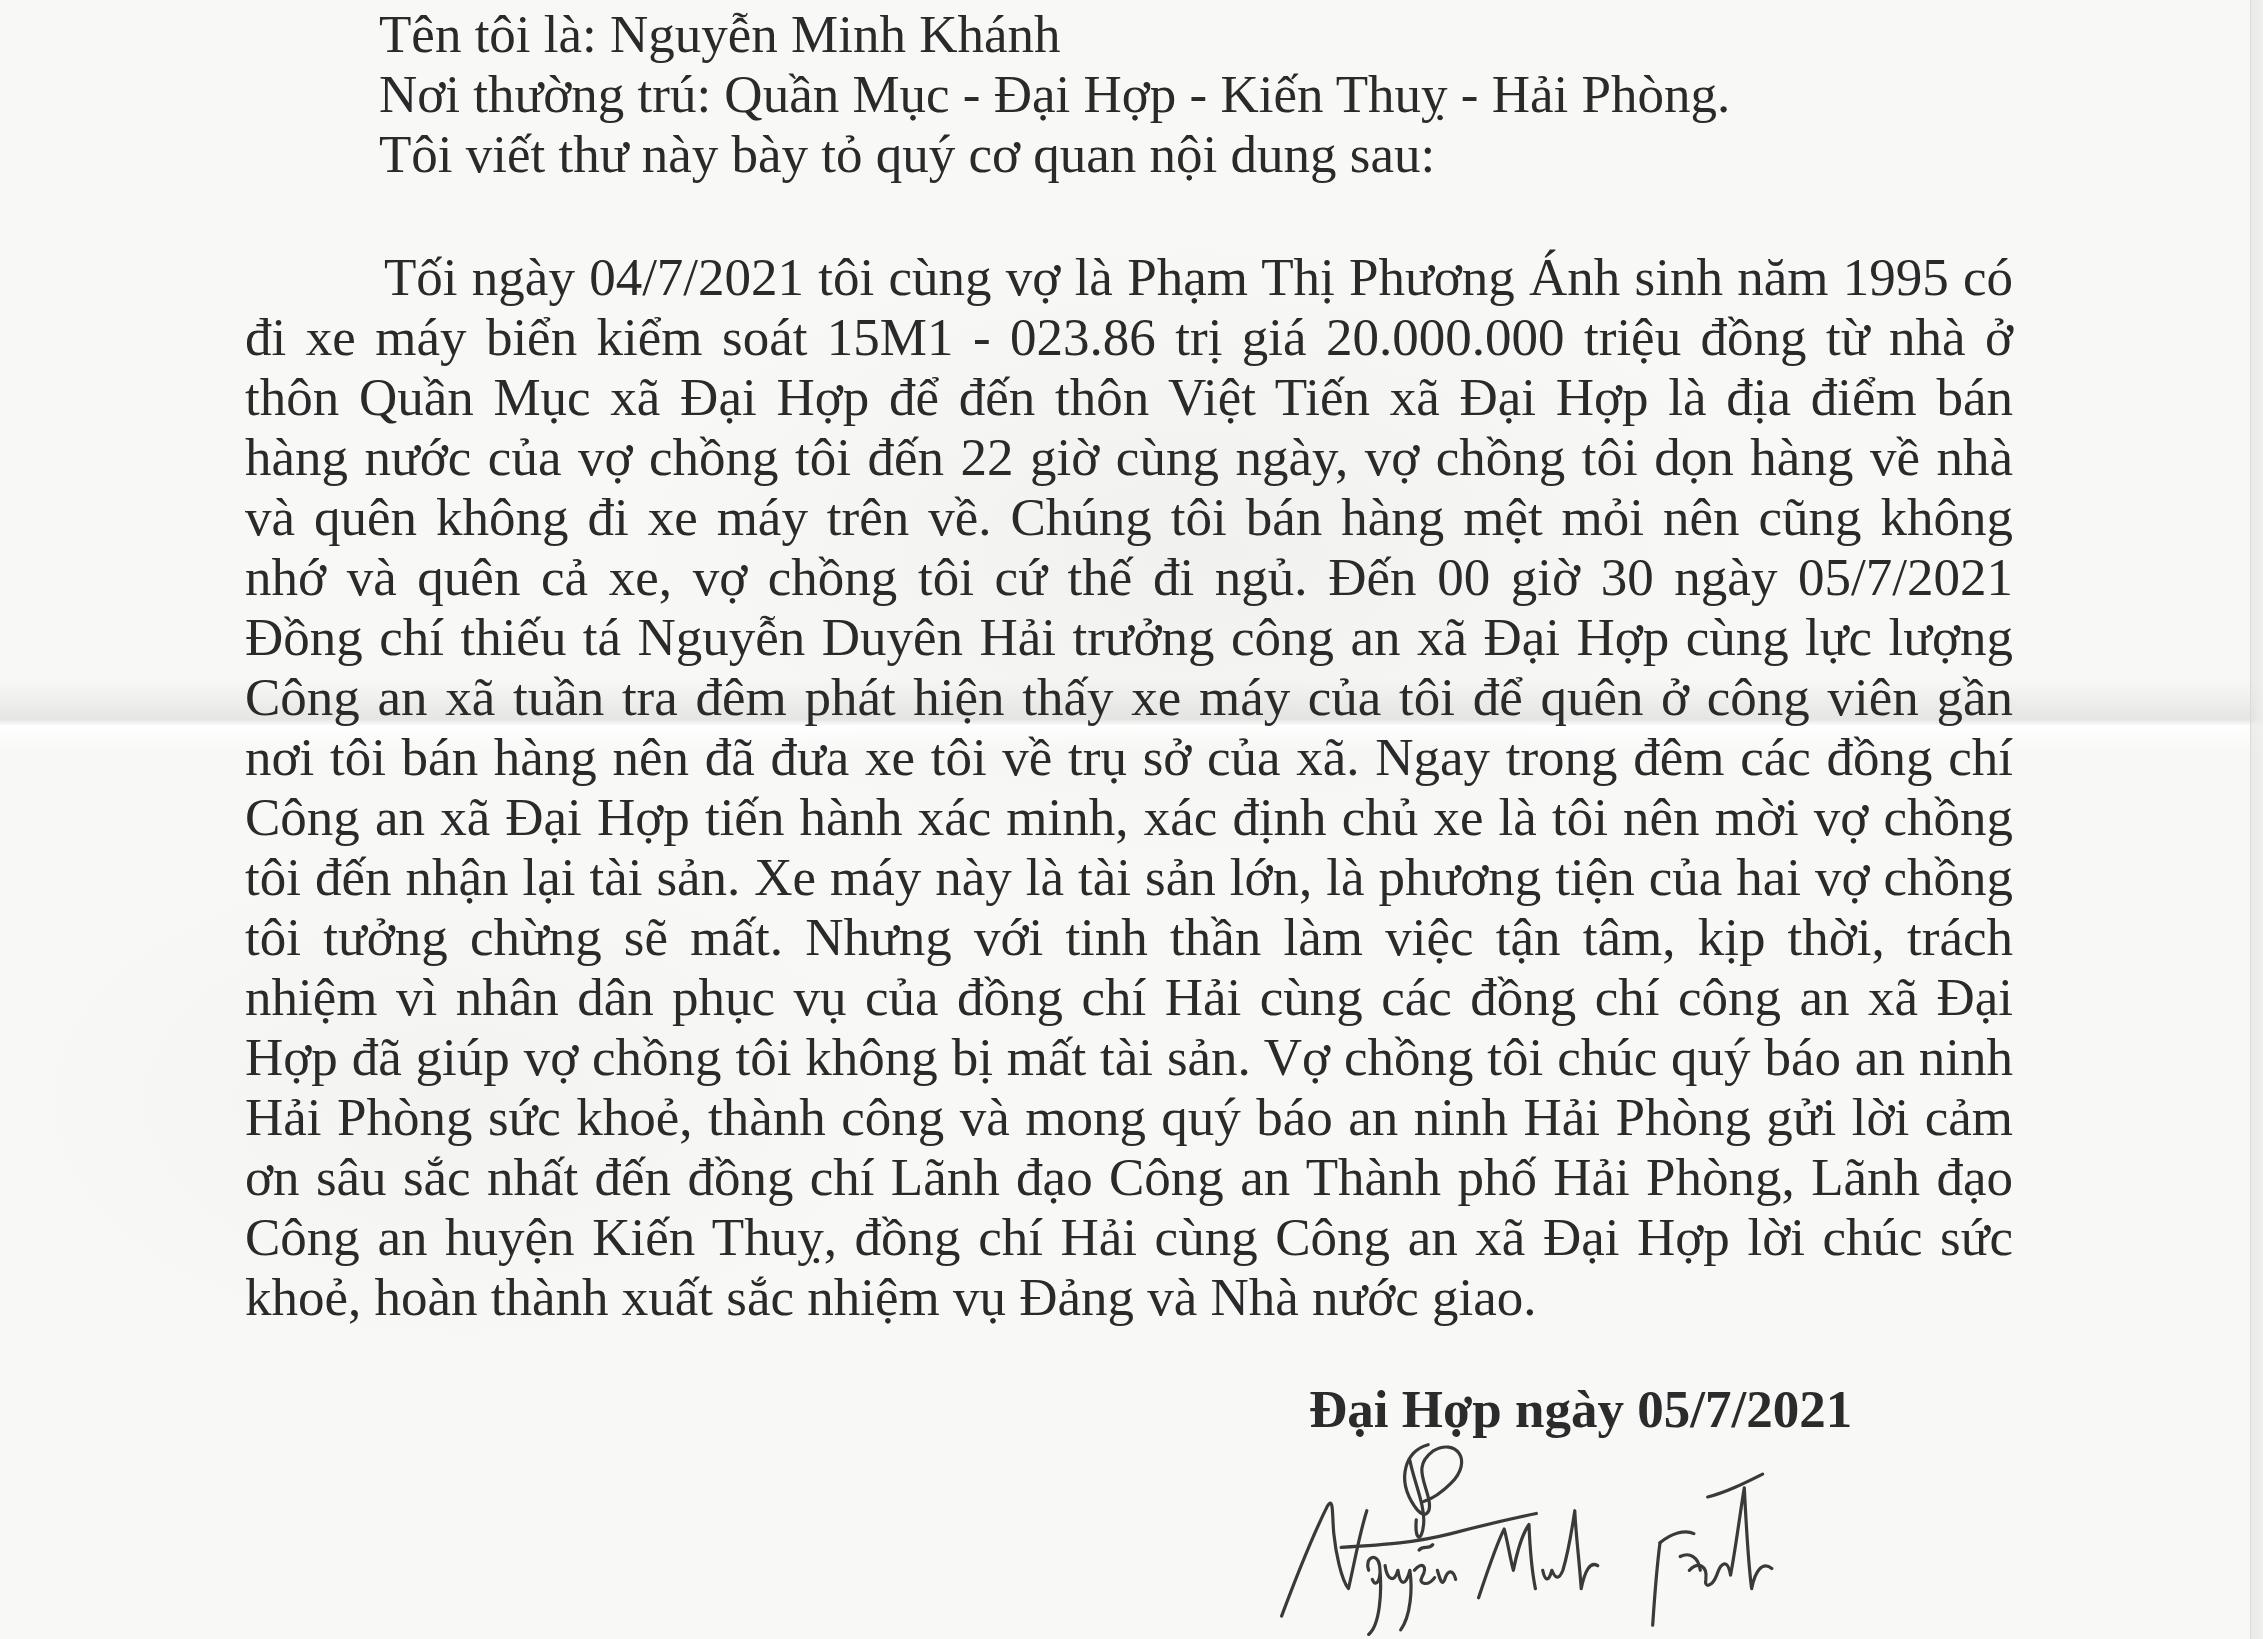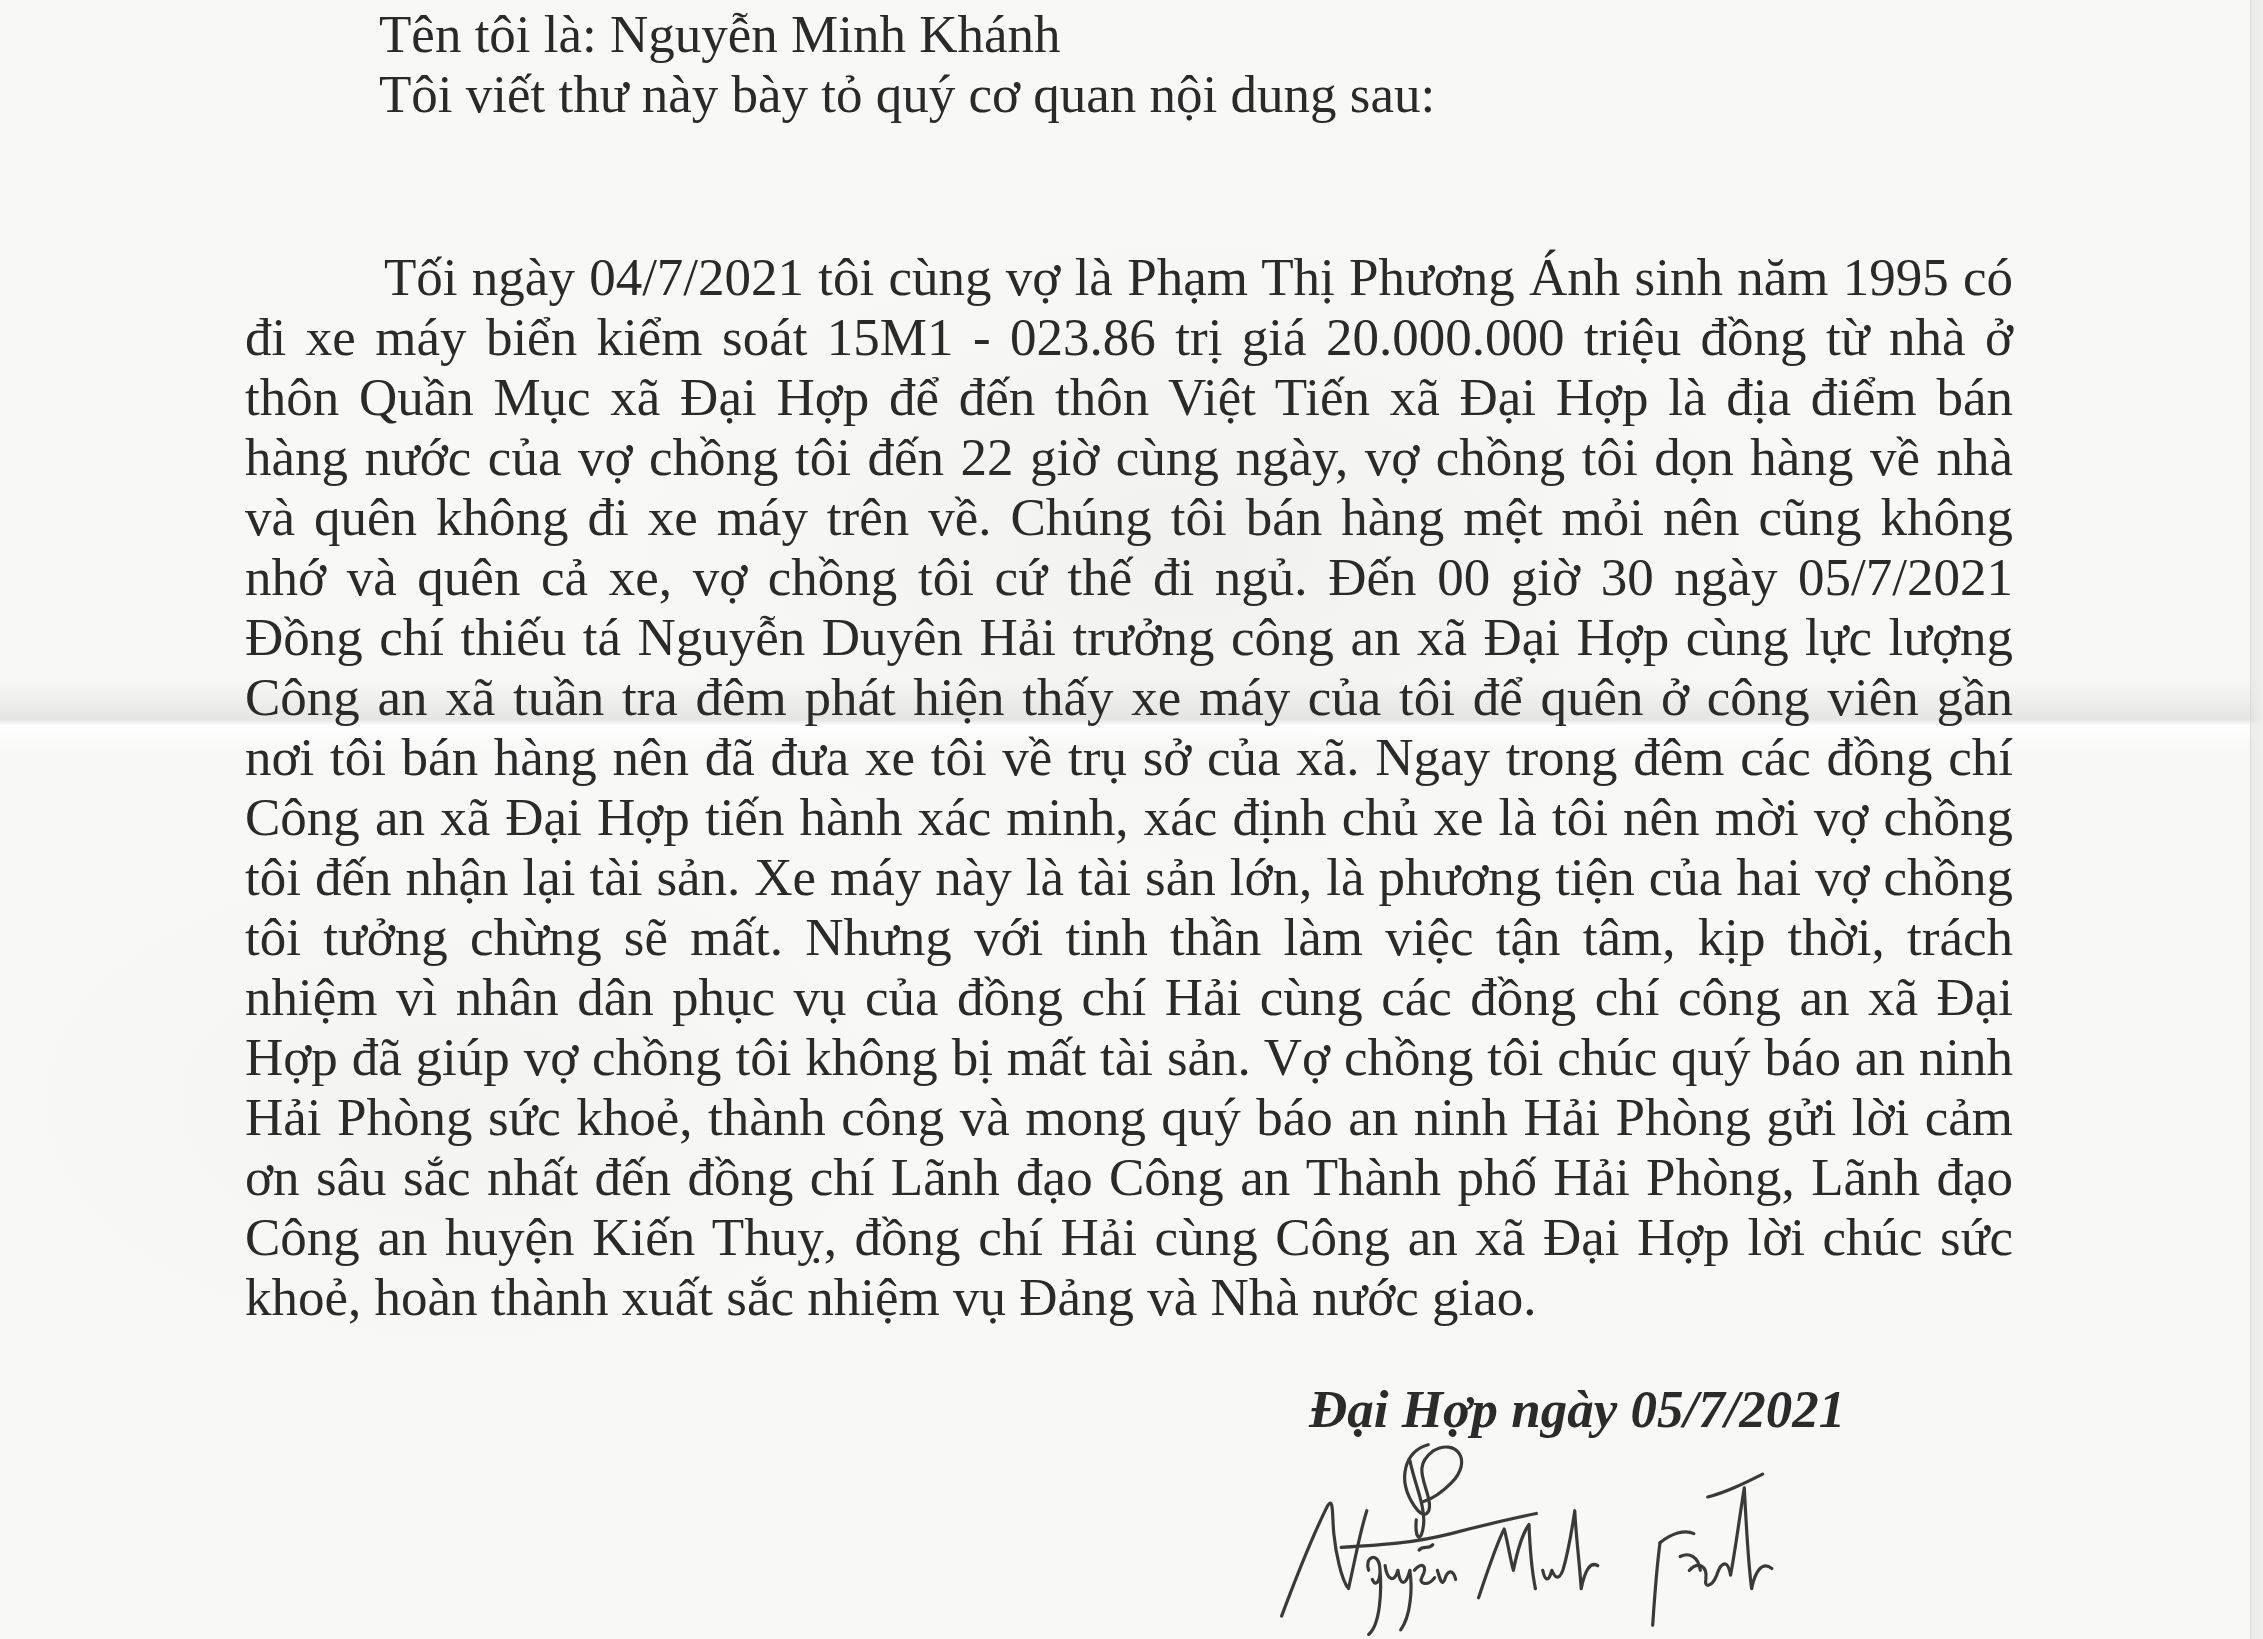--- a/index.html
+++ b/index.html
@@ -74,21 +74,20 @@
     .body-text .indent {
       display: inline-block;
       width: 139px;
     }
     .date-line {
       position: absolute;
       left: 1309px;
       top: 1379px;
       font-size: 53px;
       font-weight: bold;
-      font-style: italic;
       white-space: nowrap;
       color: #2b2b2b;
     }
     .signature {
       position: absolute;
       left: 1276px;
       top: 1442px;
       width: 790px;
       height: 197px;
     }
@@ -100,20 +99,21 @@
 </head>
 <body>
 
 <div class="paper"></div>
 <div class="fold-shadow"></div>
 <div class="fold-highlight"></div>
 <div class="right-edge"></div>
 
 <div class="header-block">
   <p class="line">Tên tôi là: Nguyễn Minh Khánh</p>
+  <p class="line">Nơi thường trú: Quần Mục - Đại Hợp - Kiến Thuỵ - Hải Phòng.</p>
   <p class="line">Tôi viết thư này bày tỏ quý cơ quan nội dung sau:</p>
 </div>
 
 <p class="body-text"><span class="indent"></span><span>Tối ngày 04/7/2021 tôi cùng vợ là Phạm Thị Phương Ánh sinh năm 1995 có đi xe máy biển kiểm soát 15M1 - 023.86 trị giá 20.000.000 triệu đồng từ nhà ở thôn Quần Mục xã Đại Hợp để đến thôn Việt Tiến xã Đại Hợp là địa điểm bán hàng nước của vợ chồng tôi đến 22 giờ cùng ngày, vợ chồng tôi dọn hàng về nhà và quên không đi xe máy trên về. Chúng tôi bán hàng mệt mỏi nên cũng không nhớ và quên cả xe, vợ chồng tôi cứ thế đi ngủ. Đến 00 giờ 30 ngày 05/7/2021 Đồng chí thiếu tá Nguyễn Duyên Hải trưởng công an xã Đại Hợp cùng lực lượng Công an xã tuần tra đêm phát hiện thấy xe máy của tôi để quên ở công viên gần nơi tôi bán hàng nên đã đưa xe tôi về trụ sở của xã. Ngay trong đêm các đồng chí Công an xã Đại Hợp tiến hành xác minh, xác định chủ xe là tôi nên mời vợ chồng tôi đến nhận lại tài sản. Xe máy này là tài sản lớn, là phương tiện của hai vợ chồng tôi tưởng chừng sẽ mất. Nhưng với tinh thần làm việc tận tâm, kịp thời, trách nhiệm vì nhân dân phục vụ của đồng chí Hải cùng các đồng chí công an xã Đại Hợp đã giúp vợ chồng tôi không bị mất tài sản. Vợ chồng tôi chúc quý báo an ninh Hải Phòng sức khoẻ, thành công và mong quý báo an ninh Hải Phòng gửi lời cảm ơn sâu sắc nhất đến đồng chí Lãnh đạo Công an Thành phố Hải Phòng, Lãnh đạo Công an huyện Kiến Thuỵ, đồng chí Hải cùng Công an xã Đại Hợp lời chúc sức khoẻ, hoàn thành xuất sắc nhiệm vụ Đảng và Nhà nước giao.</span></p>
 
 <div class="date-line">Đại Hợp ngày 05/7/2021</div>
 
 <div class="signature">
   <svg viewBox="0 0 860 215" fill="none" stroke="#3a3a3a" stroke-width="3.5" stroke-linecap="round" stroke-linejoin="round">
 

